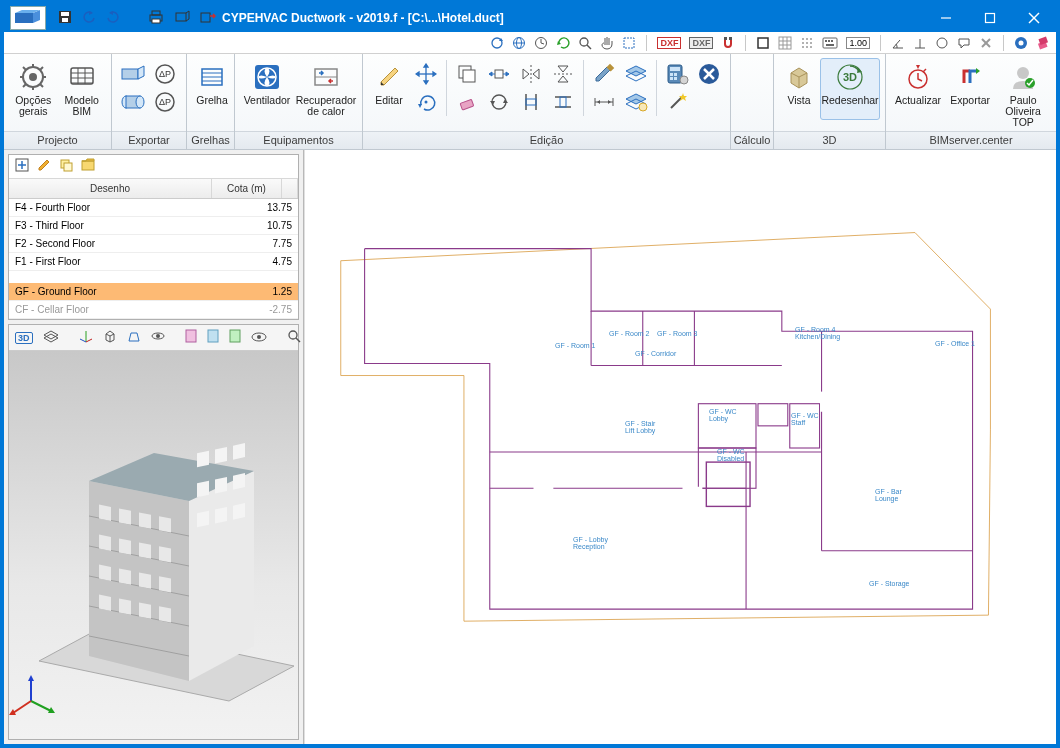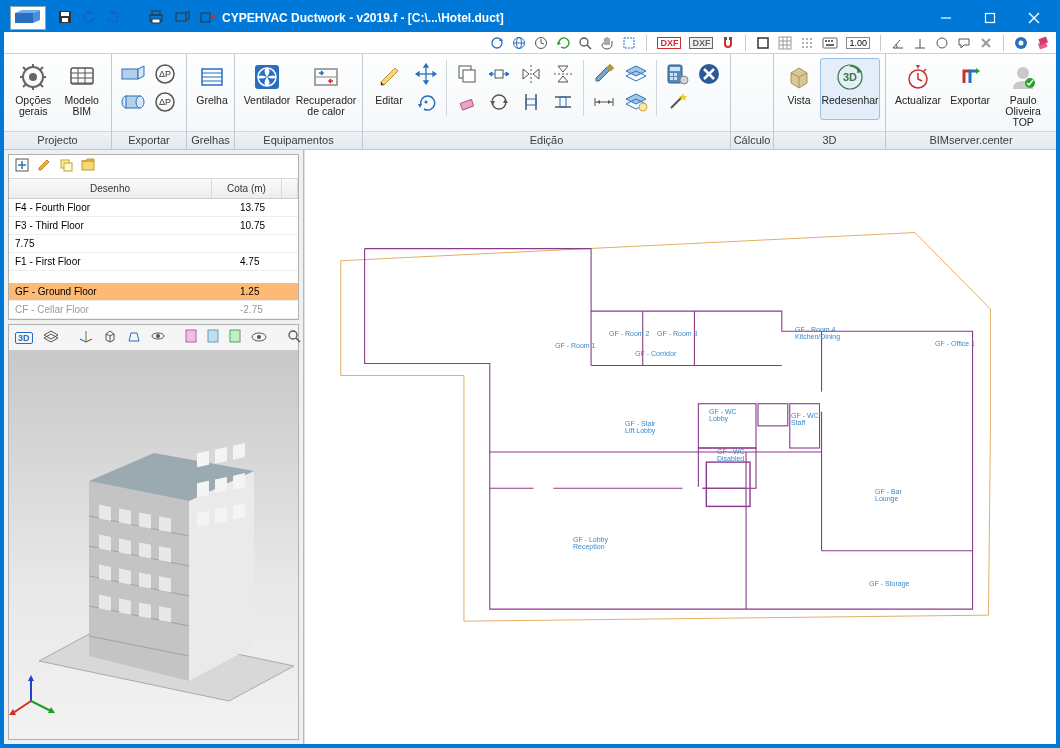--- a/index.html
+++ b/index.html
@@ -34,21 +34,21 @@
   .panel { background:#fff; border:1px solid #b0b0b0; }
   .ptoolbar { height:24px; display:flex; align-items:center; gap:8px; padding:0 6px; border-bottom:1px solid #d8d8d8; }
   .table { width:100%; font-size:10px; }
   .table .hdr { display:flex; background:linear-gradient(#fafafa,#ececec); border-bottom:1px solid #ccc; }
   .table .hdr div { padding:4px 6px; border-right:1px solid #d8d8d8; color:#333; }
   .table .rows { max-height:122px; overflow-y:scroll; }
   .table .row { display:flex; border-bottom:1px solid #eee; cursor:default; }
   .table .row div { padding:3px 6px; }
   .table .row.sel { background:#fdba74;margin-top:12px; }
   .table .row.cut { color:#999; }
-  .c1 { flex:1; } .c2 { width:64px; }
+  .c1 { flex:1; } .c2 { width:64px; text-align:right; }
   .viewtoolbar { height:26px; background:#f5f5f5; display:flex; align-items:center; gap:10px; padding:0 6px; border-bottom:1px solid #ccc; }
   .viewtoolbar .sep { width:1px; height:16px; background:#c0c0c0; }
   .view3d { flex:1; background:linear-gradient(180deg,#c8c8c8 0%,#e8e8e8 60%,#f2f2f2 100%); position:relative; overflow:hidden; }
   
   .canvas { flex:1; background:#fff; position:relative; border-left:1px solid #e0e0e0; }
   .canvas svg { position:absolute; inset:0; }
   .roomlbl { position:absolute; font-size:7px; color:#3a88c8; white-space:nowrap; line-height:7px; }
 </style>
 </head>
 <body>
@@ -640,20 +640,21 @@
           <div class="rows">
             <div class="row">
                 <div class="c1">F4 - Fourth Floor</div>
                 <div class="c2">13.75</div>
               </div>
             <div class="row">
                 <div class="c1">F3 - Third Floor</div>
                 <div class="c2">10.75</div>
               </div>
             <div class="row">
+                <div class="c1">F2 - Second Floor</div>
                 <div class="c2">7.75</div>
               </div>
             <div class="row">
                 <div class="c1">F1 - First Floor</div>
                 <div class="c2">4.75</div>
               </div>
             <div class="row sel">
                 <div class="c1">GF - Ground Floor</div>
                 <div class="c2">1.25</div>
               </div>

